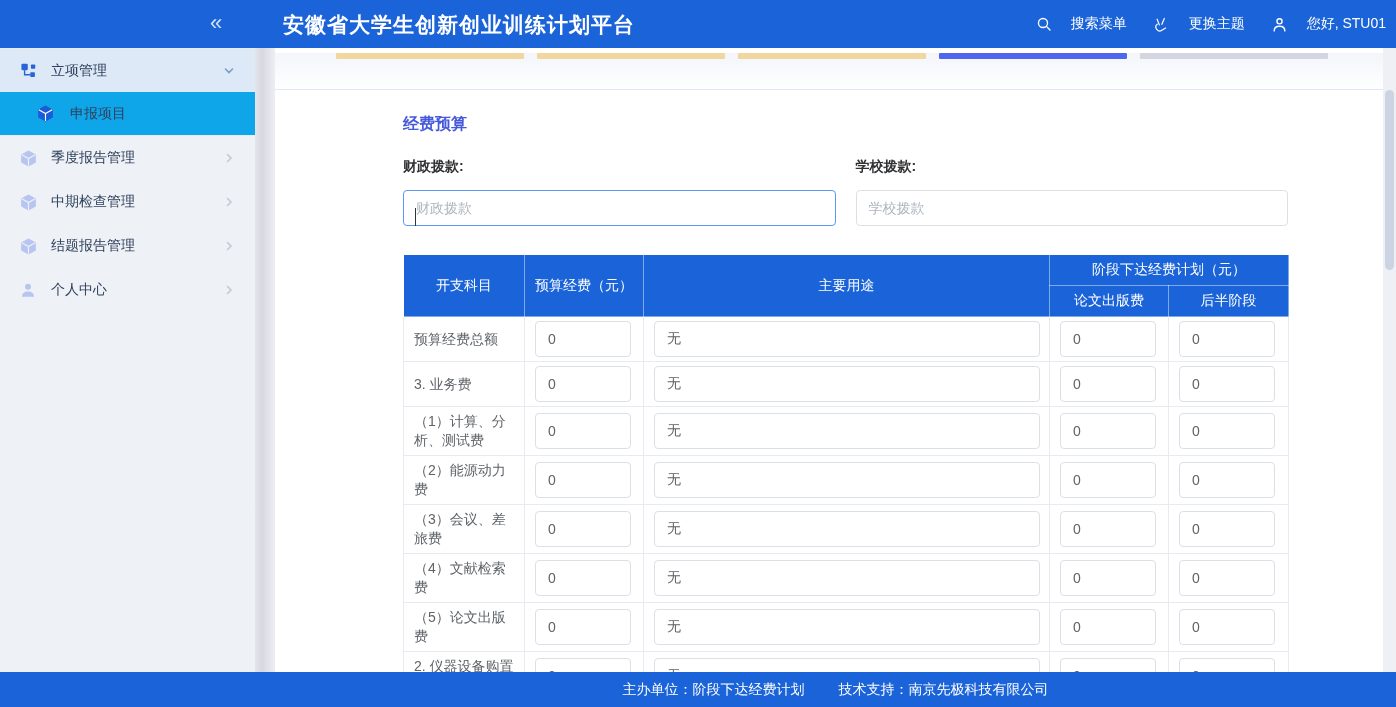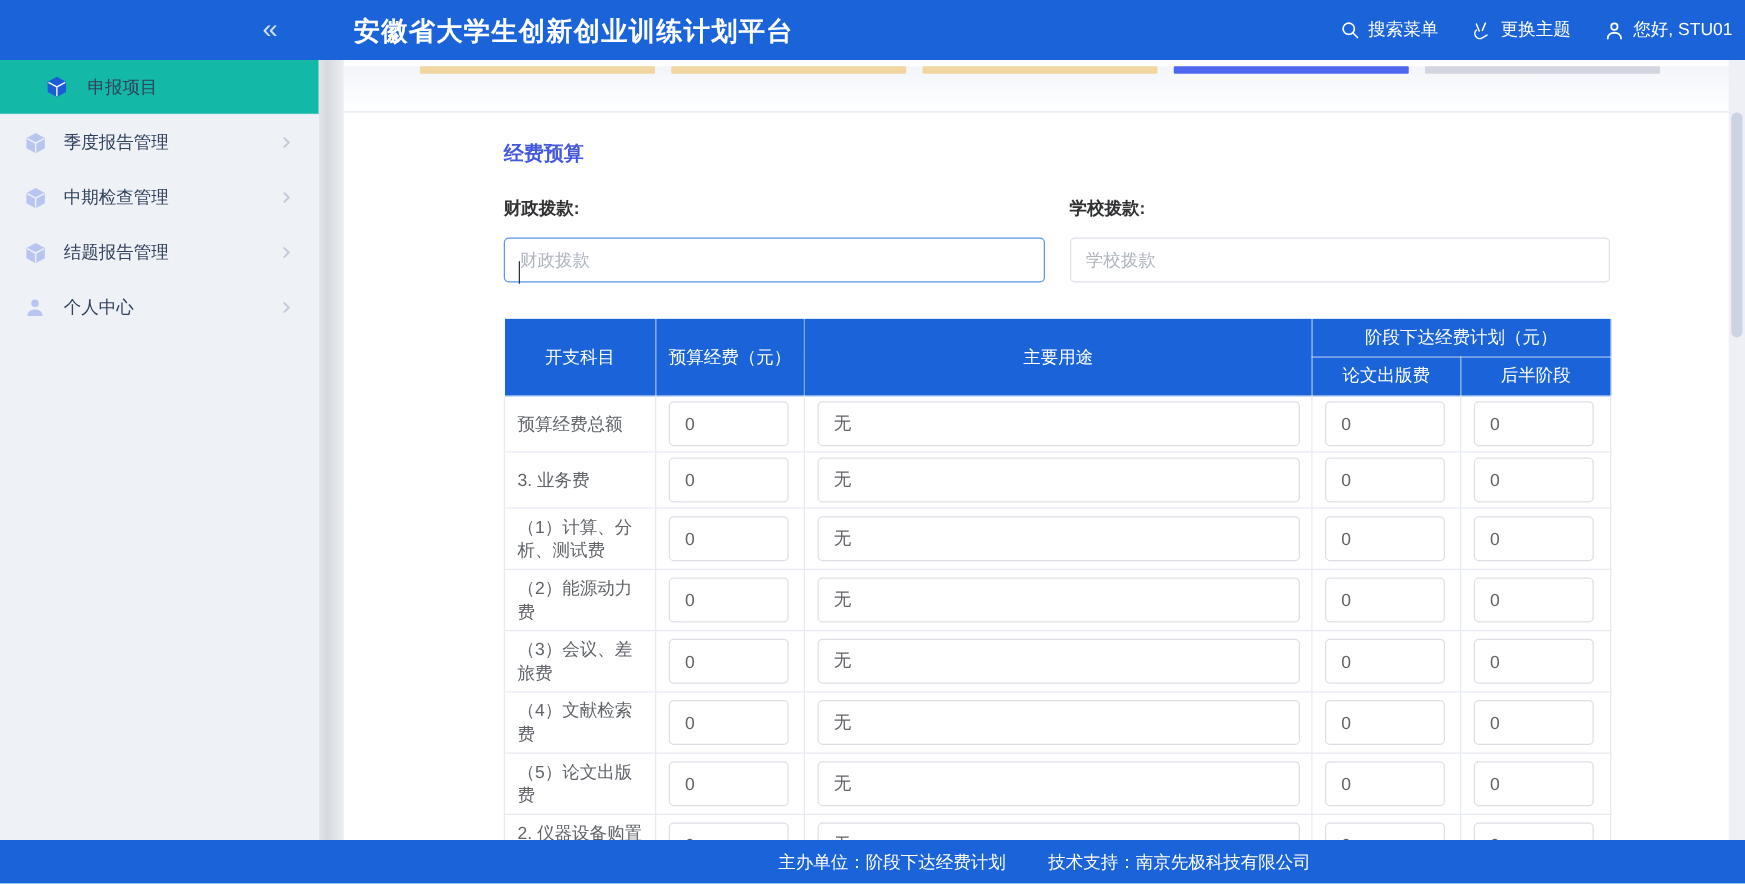--- a/index.html
+++ b/index.html
@@ -5,30 +5,30 @@
   * { margin:0; padding:0; box-sizing:border-box; }
   html,body { background:#fff; }
   body { font-family:"Liberation Sans","DejaVu Sans",sans-serif; }
   .app { position:relative; width:1396px; height:707px; overflow:hidden; background:#fff; }
 
   
   .header { position:absolute; top:0; left:0; right:0; height:48px; background:#1a63d8; z-index:20; }
   .collapse { position:absolute; left:210px; top:10px; font-size:22px; line-height:26px; color:#cfe0f7; cursor:pointer; }
   .app-title { position:absolute; left:283px; top:11px; color:#fff; font-size:21px; font-weight:bold; letter-spacing:1px; white-space:nowrap; }
   .header-actions { position:absolute; right:10px; top:0; height:48px; display:flex; align-items:center; gap:26px; color:#fff; font-size:14px; }
-  .h-action { display:flex; align-items:center; gap:7px; cursor:pointer; white-space:nowrap; }
+  .h-action { display:flex; align-items:center; gap:19px; cursor:pointer; white-space:nowrap; }
 
   
   .sidebar { position:absolute; top:48px; left:0; width:255px; bottom:35px; background:#eef1f6; z-index:10; overflow:hidden; }
   .s-item { height:44px; display:flex; align-items:center; padding-left:18px; position:relative; color:#2f415c; font-size:14px; cursor:pointer; }
   .s-item .s-icon { width:20px; margin-right:13px; display:flex; align-items:center; justify-content:center; }
   .s-item .chev { position:absolute; right:20px; top:16px; }
   .s-item.parent-active { background:#dde9f7; border-top:1px solid #e6ecf5; }
   .s-item.first { border-bottom:1px solid #e4e9f2; }
-  .s-sub { height:44px; display:flex; align-items:center; padding-left:36px; background:#14b8a6; border-bottom:1px solid #e8edf5; color:#2f415c; font-size:14px; cursor:pointer; }
+  .s-sub { height:44px; display:flex; align-items:center; padding-left:36px; background:#0ea5e9; border-bottom:1px solid #e8edf5; color:#2f415c; font-size:14px; cursor:pointer; }
   .s-sub .s-icon { width:22px; margin-right:12px; display:flex; align-items:center; }
 
   
   .gutter { position:absolute; top:48px; left:255px; width:20px; bottom:35px; background:linear-gradient(90deg,#e3e5ea 0%,#d6d9e0 35%,#eceef3 100%); z-index:9; }
   .v-scroll { position:absolute; top:0; right:0; bottom:0; width:13px; background:#eef0f5; }
   .v-thumb { position:absolute; top:42px; right:2px; width:9px; height:180px; border-radius:5px; background:#ccd4e4; }
 
   
   .main { position:absolute; top:48px; left:275px; right:0; bottom:35px; background:#fff; overflow:hidden; }
   .steps-strip { height:37px; background:linear-gradient(180deg,#f3f5fa 0%,#fdfeff 90%); border-bottom:1px solid #e4e7f2; }
@@ -99,20 +99,38 @@
               <circle cx="12" cy="7.5" r="3.6"></circle>
               <path d="M4.5 21c0-4.2 3.4-6.6 7.5-6.6s7.5 2.4 7.5 6.6"></path>
             </svg>
         </span>
         <span>您好, STU01</span>
       </span>
     </div>
   </div>
 
   <div class="sidebar">
+    <div class="s-item parent-active">
+      <span class="s-icon">
+        <svg width="17" height="17" viewBox="0 0 24 24">
+            <g fill="#2a63d8">
+              <rect x="2" y="2.5" width="9" height="9" rx="1.5"></rect>
+              <rect x="15.5" y="3.5" width="6" height="6" rx="1"></rect>
+              <rect x="14.5" y="14.5" width="6.5" height="6.5" rx="1"></rect>
+            </g>
+            <path d="M6.5 11.5v6.5h8" stroke="#2a63d8" stroke-width="2" fill="none"></path>
+          </svg>
+      </span>
+      <span>立项管理</span>
+      <span class="chev">
+        <svg width="12" height="12" viewBox="0 0 12 12" fill="none" stroke="#7d9cc8" stroke-width="1.6" stroke-linecap="round">
+            <path d="M2.5 4 6 7.5 9.5 4"></path>
+          </svg>
+      </span>
+    </div>
     <div class="s-sub">
       <span class="s-icon">
         <svg width="19" height="19" viewBox="0 0 24 24">
             <path fill="#1a5bd8" d="M12 1.8 21.3 6.9v10.2L12 22.2 2.7 17.1V6.9Z"></path>
             <path d="M3.5 7.4 12 12l8.5-4.6M12 12v9.5" stroke="#fafcfe" stroke-width="1.4" fill="none"></path>
           </svg>
       </span>
       <span>申报项目</span>
     </div>
     <div class="s-item">

